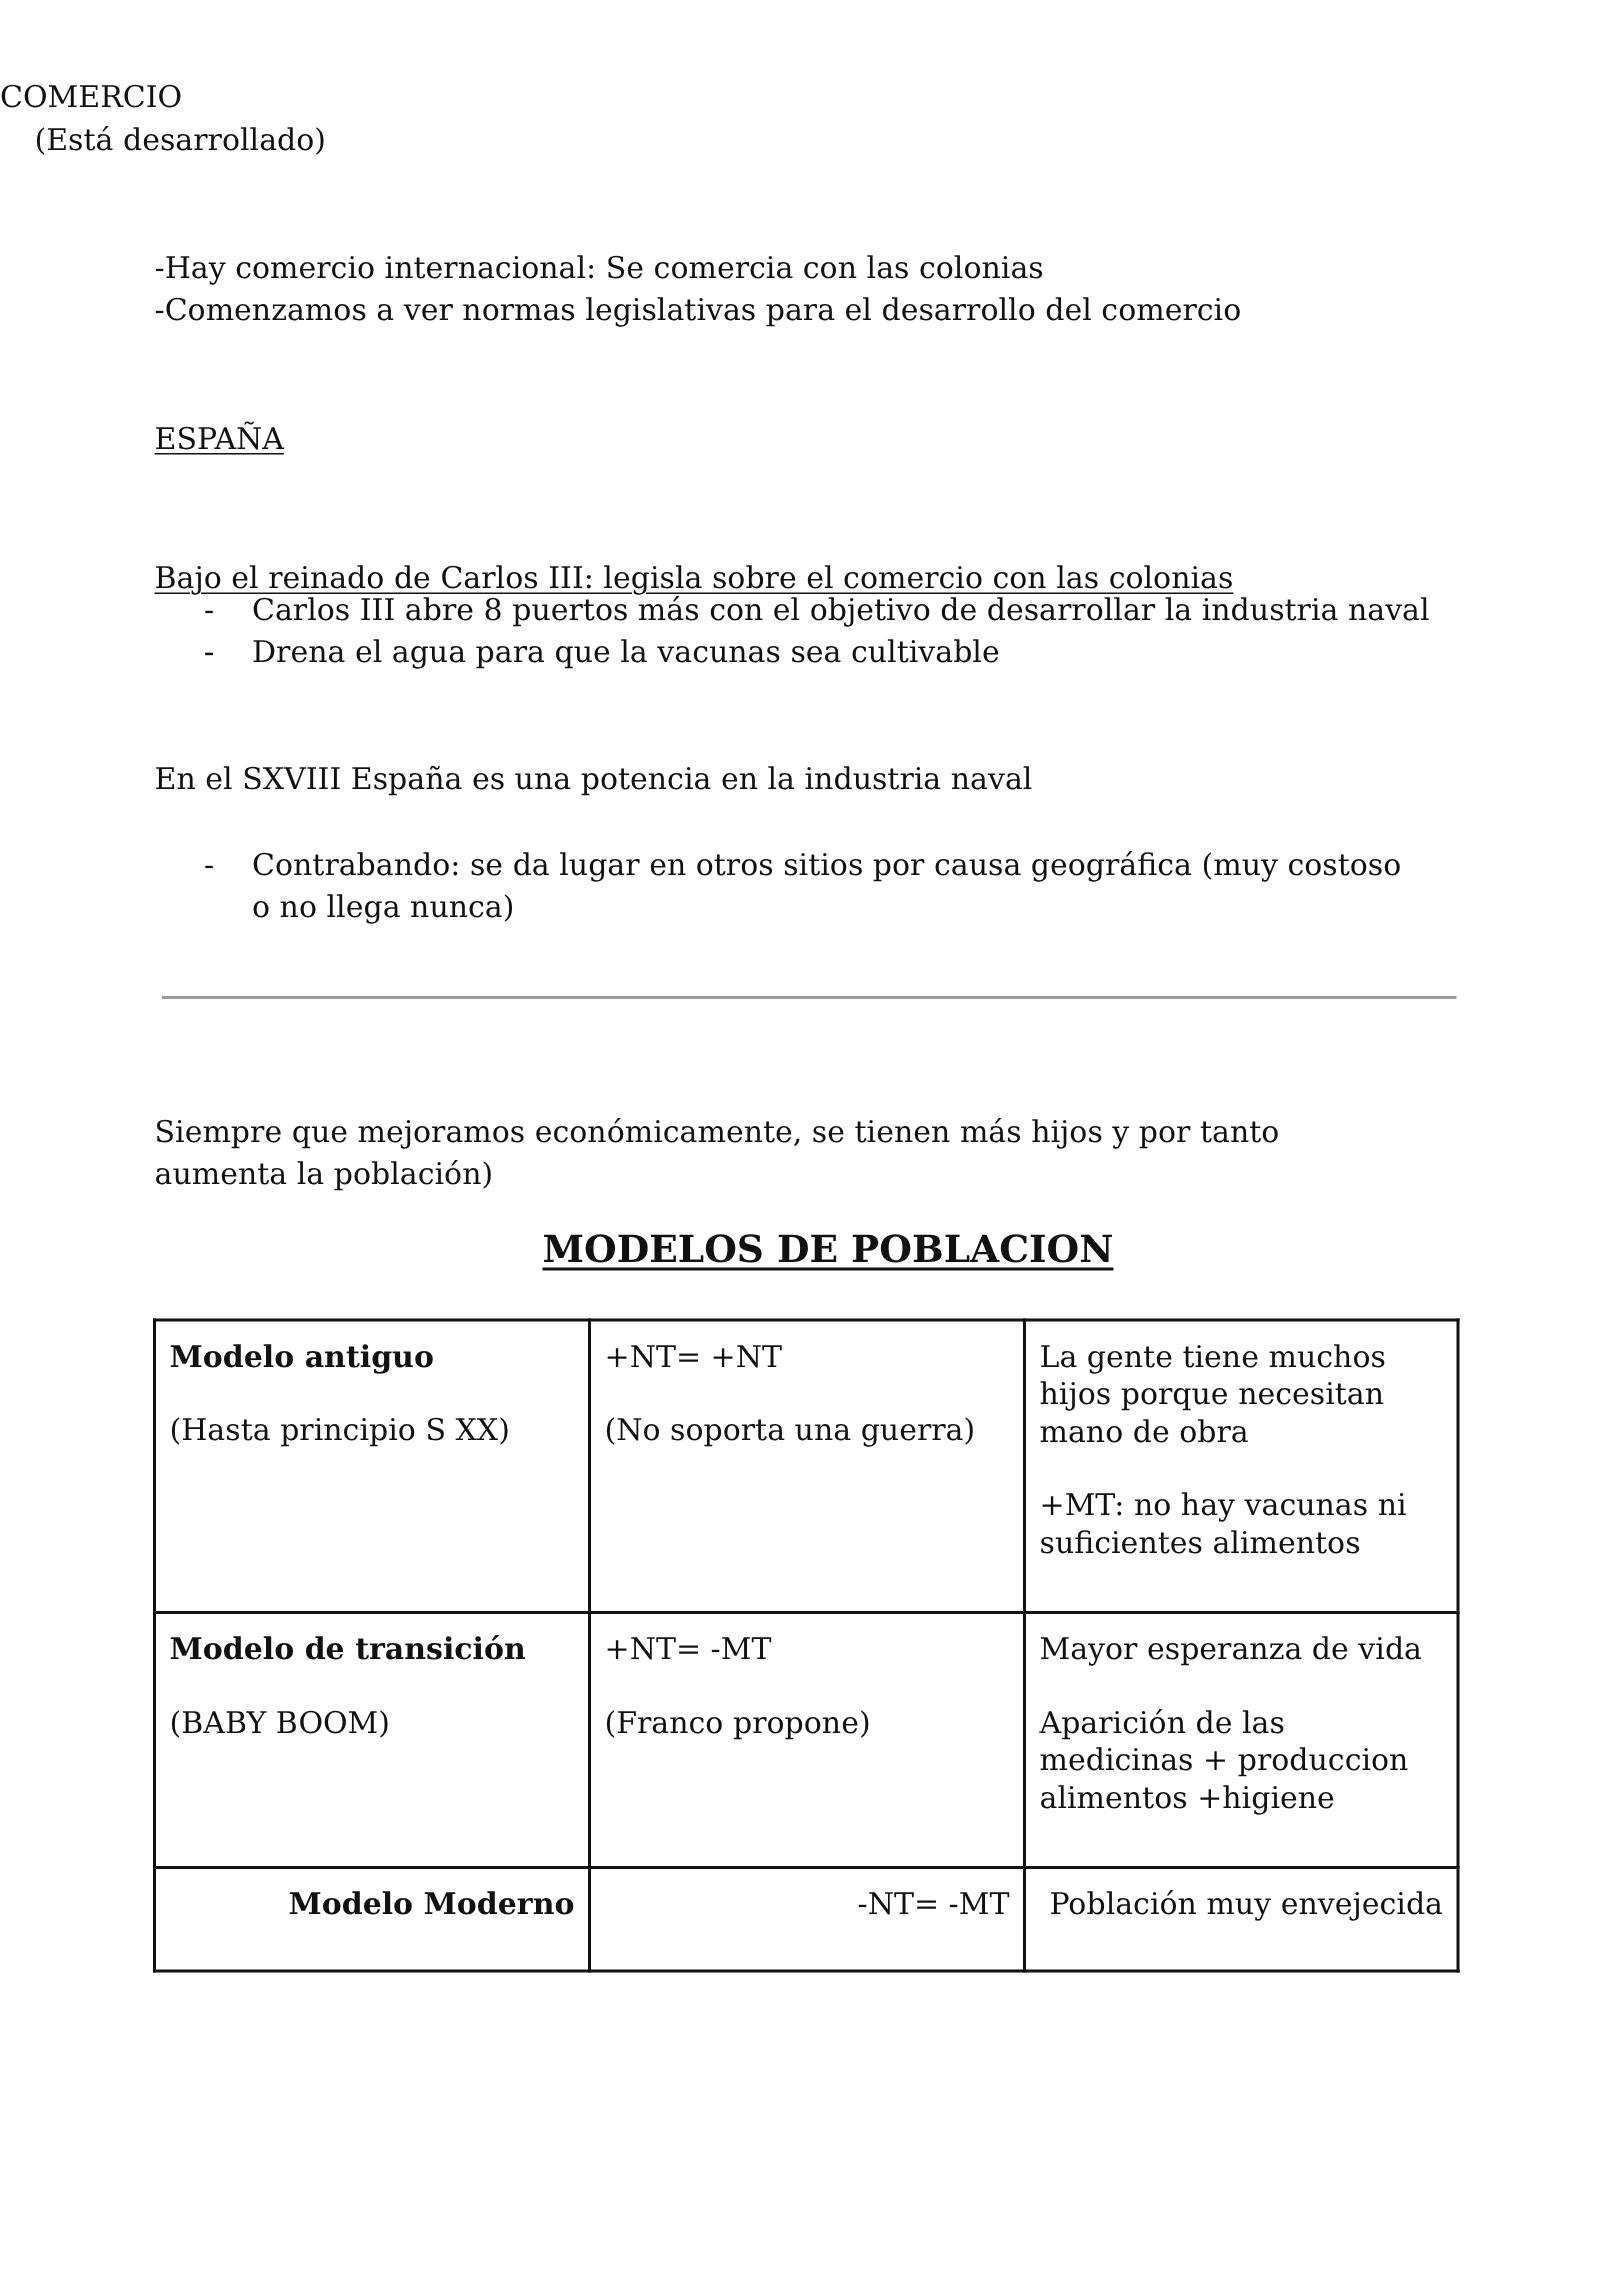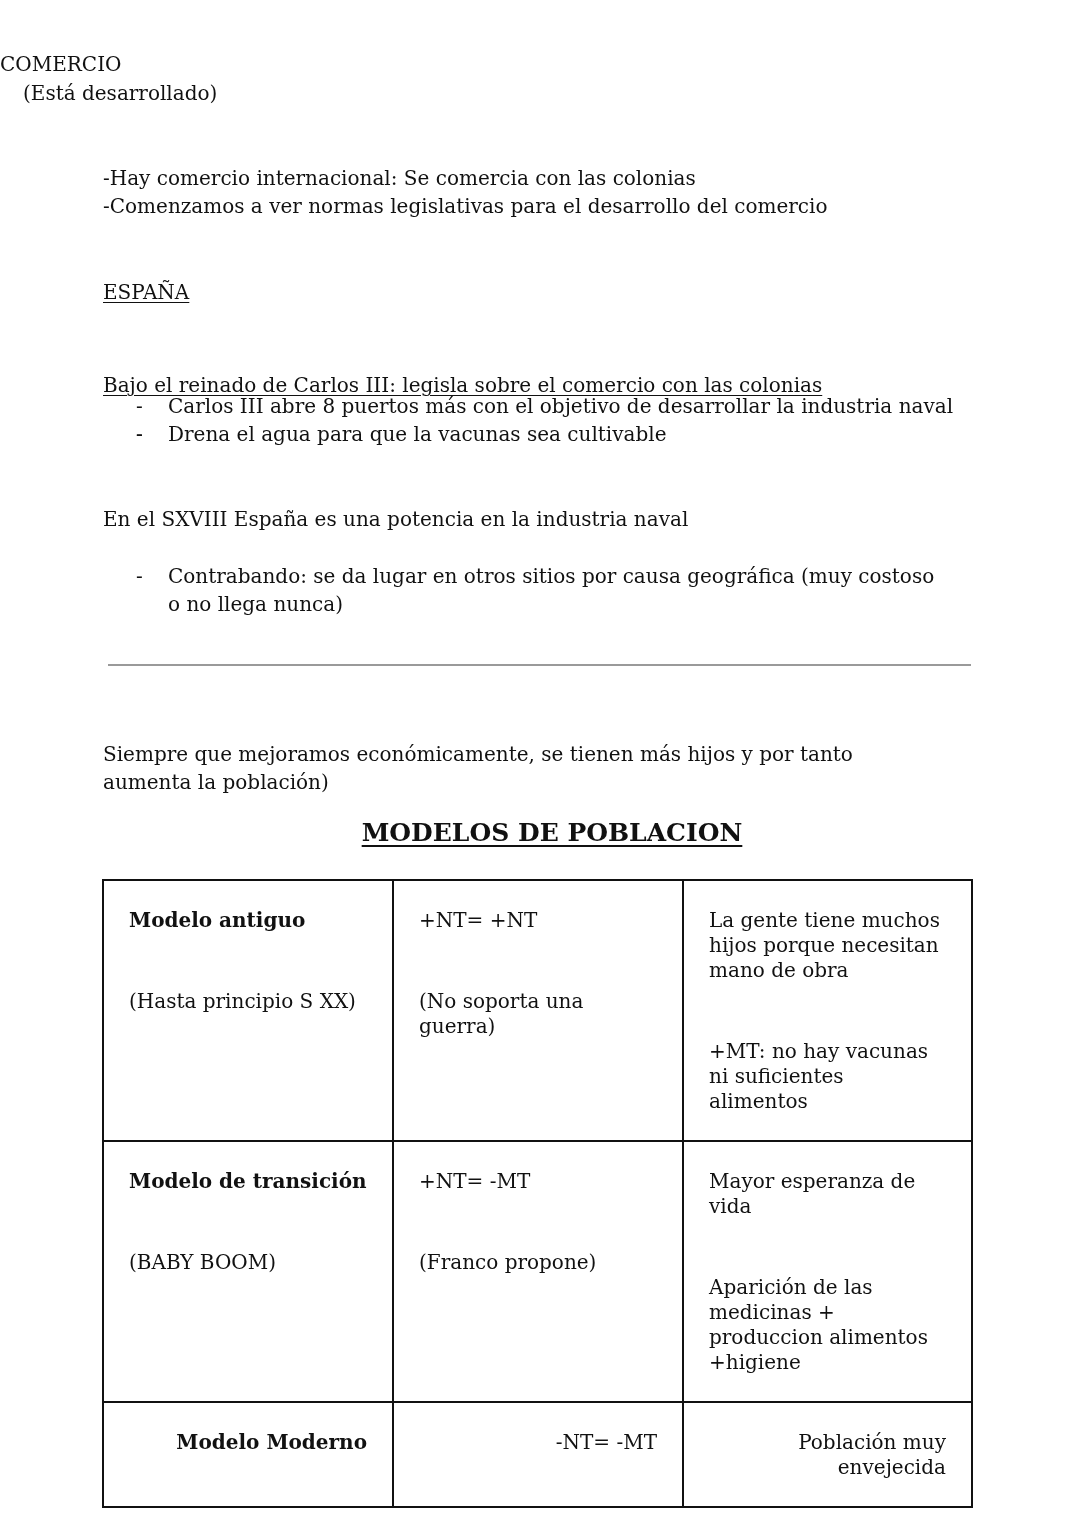--- a/index.html
+++ b/index.html
@@ -94,21 +94,21 @@
       table-layout: fixed;
     }
     table.models td {
       border: 2px solid #111111;
       vertical-align: top;
       padding: 11px 9px 10px 9px;
     }
     table.models col.c1 { width: 290px; }
     table.models col.c2 { width: 290px; }
     table.models col.c3 { width: 289px; }
-    .cell-p { margin: 16px; }
+    .cell-p { margin: 0; }
     .cell-gap { height: 24px; }
     .bold { font-weight: bold; }
     tr.r1 td { height: 172px; }
     tr.r2 td { height: 147px; }
     tr.r3 td { height: 46px; text-align: right; }
   </style>
 </head>
 <body>
 
 <div class="page">

